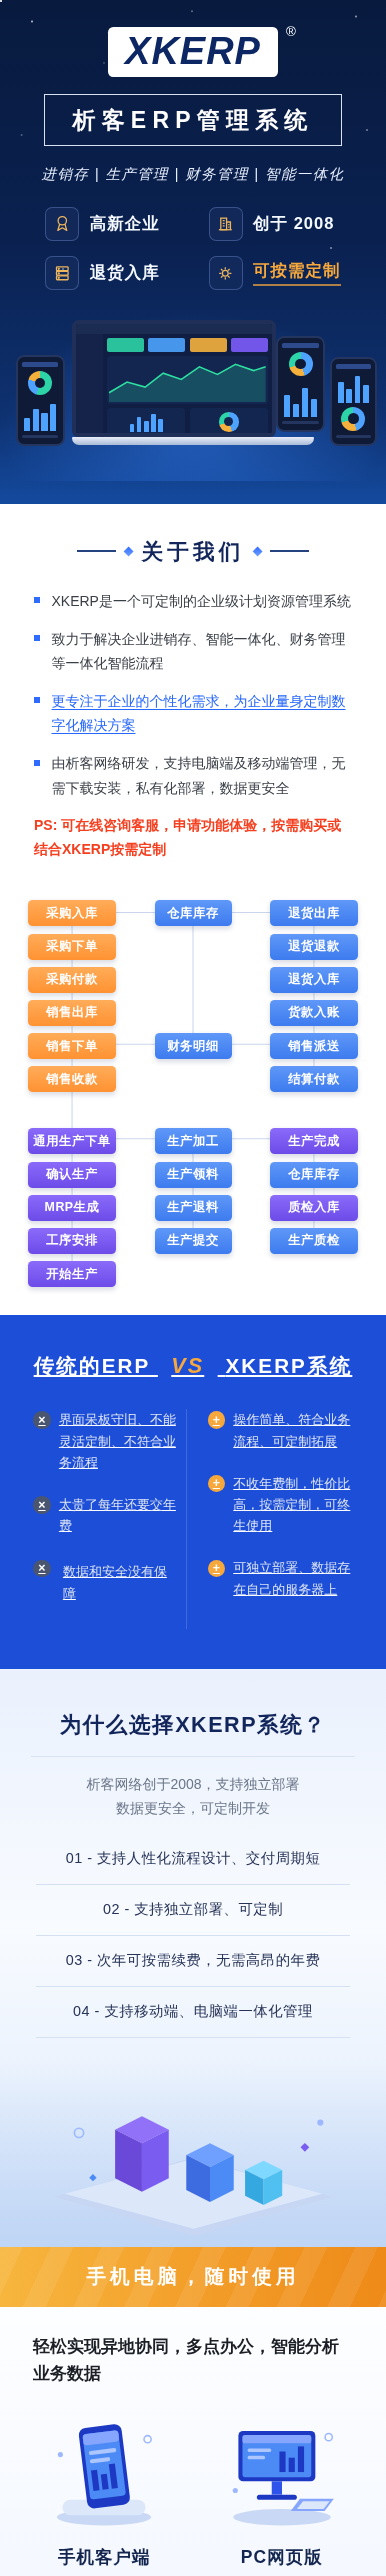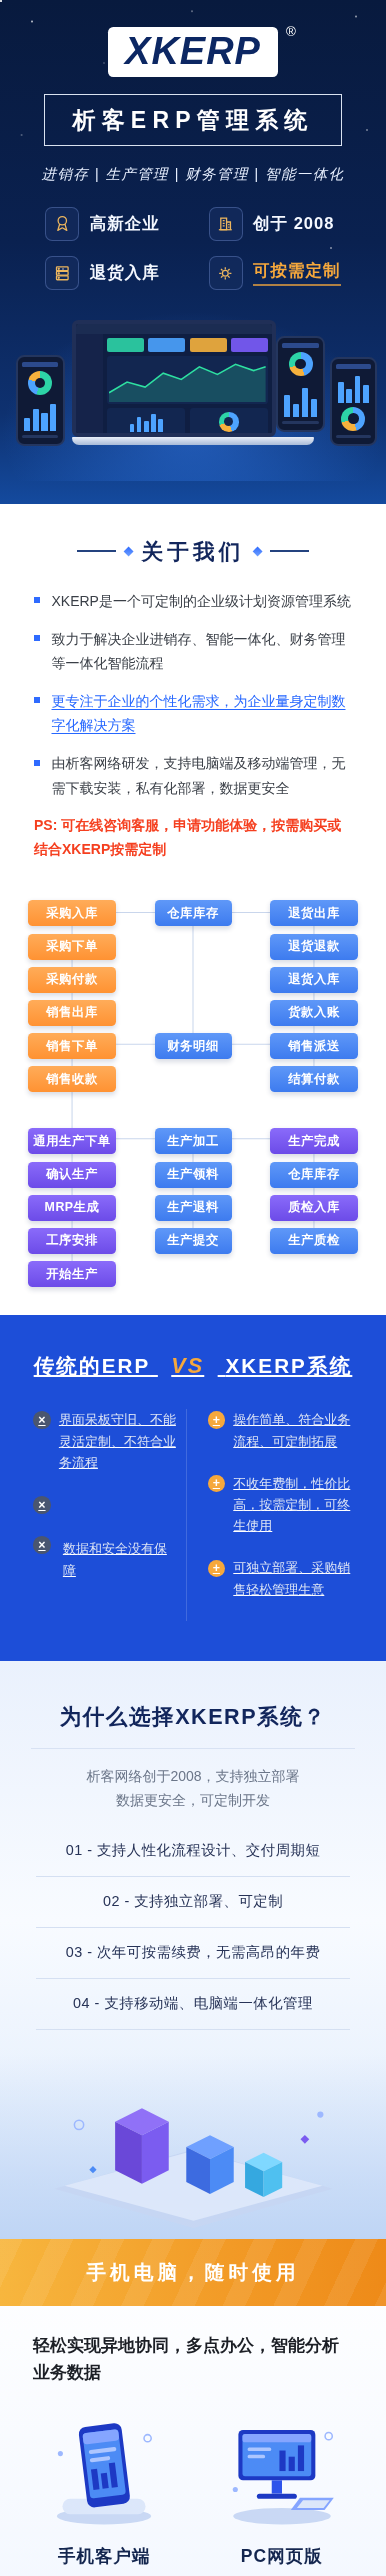--- a/index.html
+++ b/index.html
@@ -94,21 +94,21 @@
   .why{background:linear-gradient(180deg,#EAF1FD 0%,#F8FBFF 45%,#DCE9FB 100%);padding:41px 0 0;}
   .why h2{margin:0;text-align:center;font-size:21.6px;font-weight:800;letter-spacing:1.5px;color:#12265C;}
   .why .divider{border:none;border-top:1px solid #D8E2F3;margin:17.5px 31px 15.5px;}
   .why-intro{margin:0 31px;text-align:center;font-size:14px;line-height:1.7;color:#6B7689;}
   .why-list{margin:13.4px 36px 24px;}
   .why-item{margin:0;padding:15.5px 0;border-bottom:0.5px solid #D5E0F2;font-size:14.4px;color:#273357;letter-spacing:0.5px;text-align:center;}
   .iso-band{height:185px;display:flex;align-items:center;justify-content:center;background:linear-gradient(180deg,rgba(190,212,245,0) 0%,#BFD5F5 100%);}
 
   
   .mpc{background:linear-gradient(180deg,#FFFFFF 0%,#F1F6FF 100%);padding-bottom:36px;}
-  .banner{height:67px;background:linear-gradient(90deg,#F7B63E 0%,#F29A26 60%,#EE8A18 100%);display:flex;align-items:center;justify-content:center;position:relative;overflow:hidden;font-family:Liberation Serif, serif;}
+  .banner{height:60px;background:linear-gradient(90deg,#F7B63E 0%,#F29A26 60%,#EE8A18 100%);display:flex;align-items:center;justify-content:center;position:relative;overflow:hidden;font-family:Liberation Serif, serif;}
   .banner::before{content:"";position:absolute;inset:0;background:repeating-linear-gradient(115deg,rgba(255,255,255,.08) 0 20.6px,rgba(255,255,255,0) 20.6px 46px);}
   .banner h2{margin:0;font-size:19.6px;font-weight:800;letter-spacing:4.1px;color:#fff;position:relative;}
   .mpc-intro{margin:0;padding:26px 33px 7.2px;font-size:17px;font-weight:800;line-height:1.6;color:#1C1F26;}
   .cards{display:flex;padding:10.3px 15.5px 0;}
   .card{flex:1;text-align:center;padding:0 7.2px;}
   .card-illu{height:130px;display:flex;align-items:center;justify-content:center;}
   .card h3{margin:10.3px 0 8.2px;font-size:17.5px;font-weight:800;color:#14264F;letter-spacing:1px;}
   .card p{margin:0 auto;max-width:155px;text-align:left;font-size:13px;line-height:1.8;color:#6F7682;}
 </style>
 </head>
@@ -320,38 +320,39 @@
       <span>XKERP系统</span>
     </h2>
     <div class="vs-cols">
       <div class="vs-col left">
         <div class="vs-item">
           <span class="vs-ico con"></span>
           <p style="margin:0">界面呆板守旧、不能灵活定制、不符合业务流程</p>
         </div>
         <div class="vs-item">
           <span class="vs-ico con"></span>
+          <p style="margin:0">太贵了每年还要交年费</p>
         </div>
         <div class="vs-item">
           <span class="vs-ico con"></span>
           <p style="margin:4px">数据和安全没有保障</p>
         </div>
       </div>
       <div class="vs-col right">
         <div class="vs-item">
           <span class="vs-ico pro"></span>
           <p style="margin:0">操作简单、符合业务流程、可定制拓展</p>
         </div>
         <div class="vs-item">
           <span class="vs-ico pro"></span>
           <p style="margin:0">不收年费制，性价比高，按需定制，可终生使用</p>
         </div>
         <div class="vs-item">
           <span class="vs-ico pro"></span>
-          <p style="margin:0">可独立部署、采购销售轻松管理生意</p>
+          <p style="margin:0">可独立部署、数据存在自己的服务器上</p>
         </div>
       </div>
     </div>
   </section>
 
   <section class="why">
     <h2>为什么选择XKERP系统？</h2>
     <hr class="divider">
     <p class="why-intro">析客网络创于2008，支持独立部署</p>
     <p class="why-intro">数据更安全，可定制开发</p>

